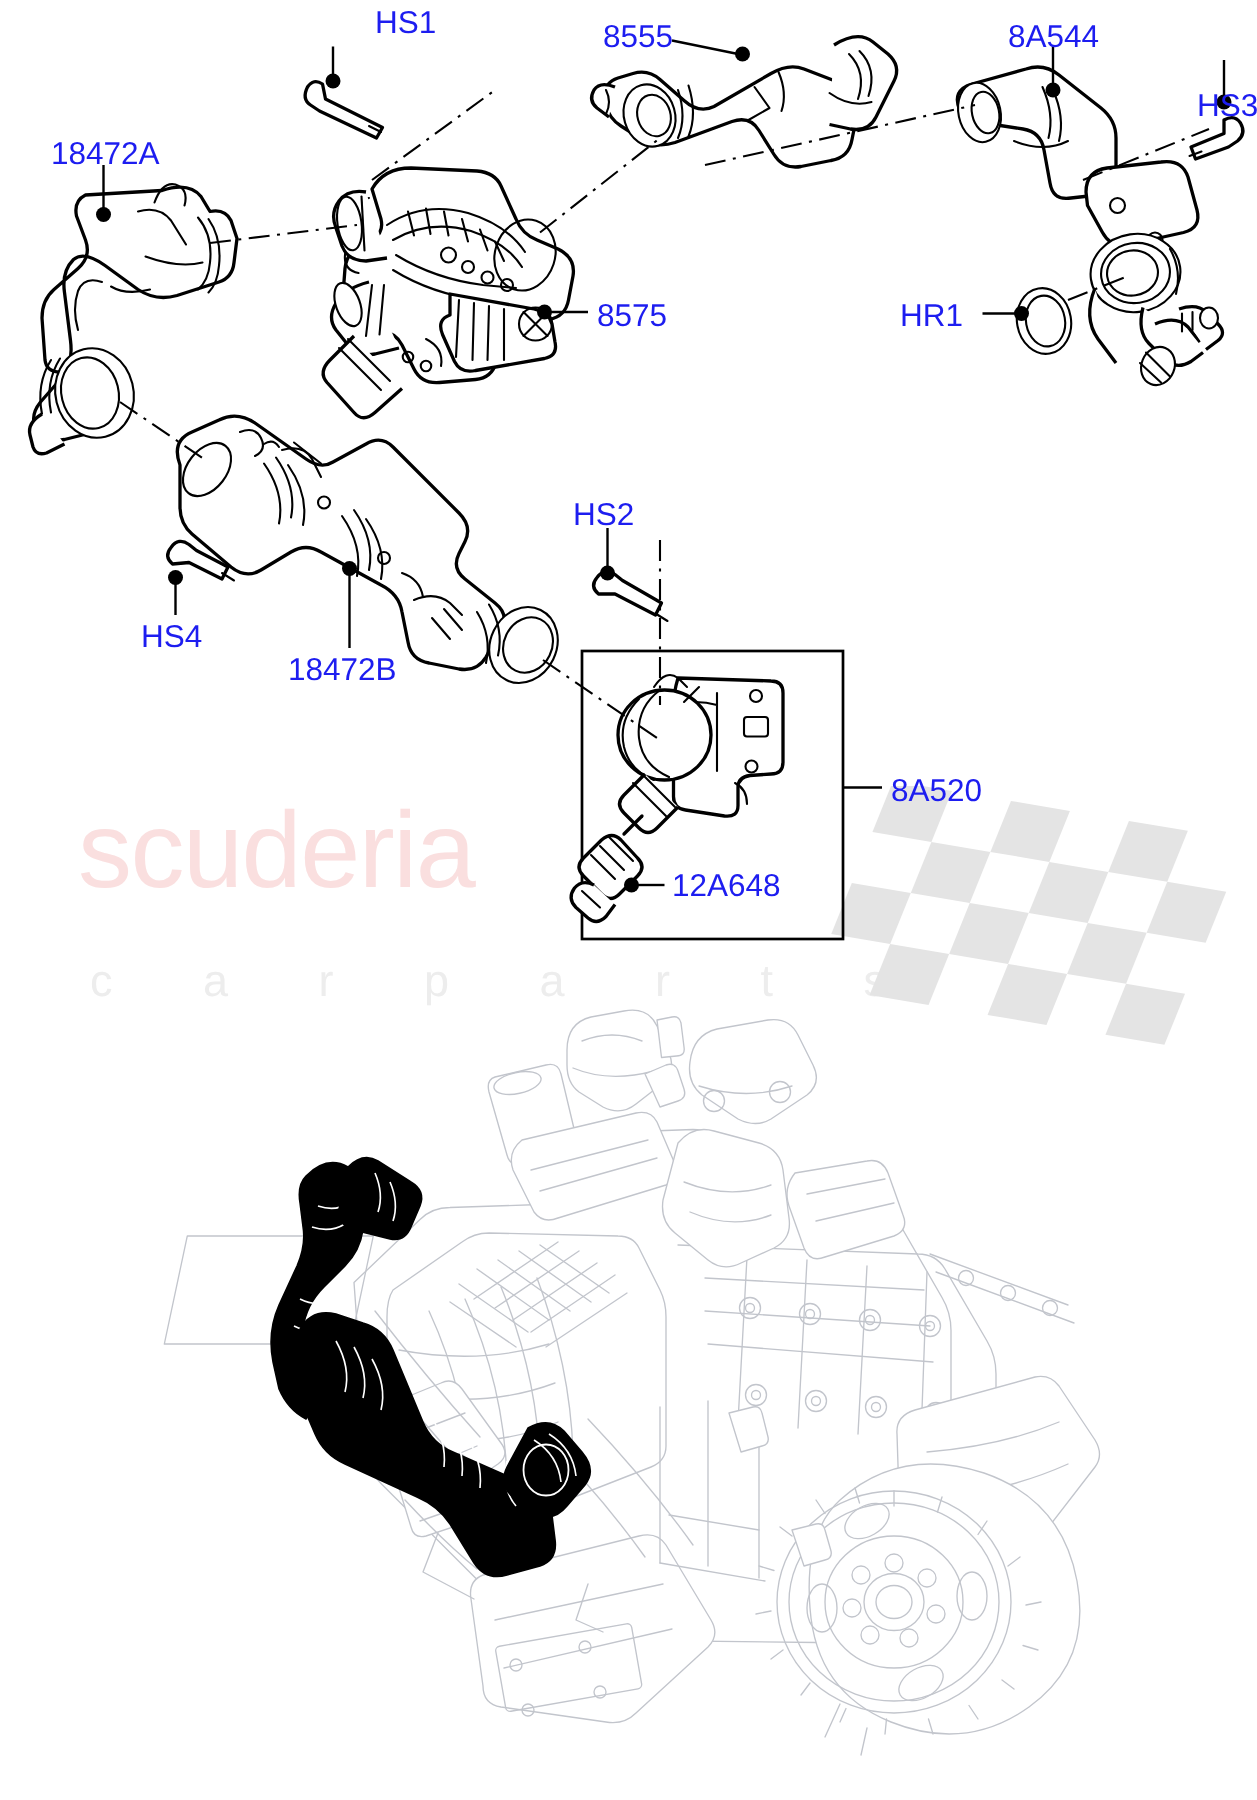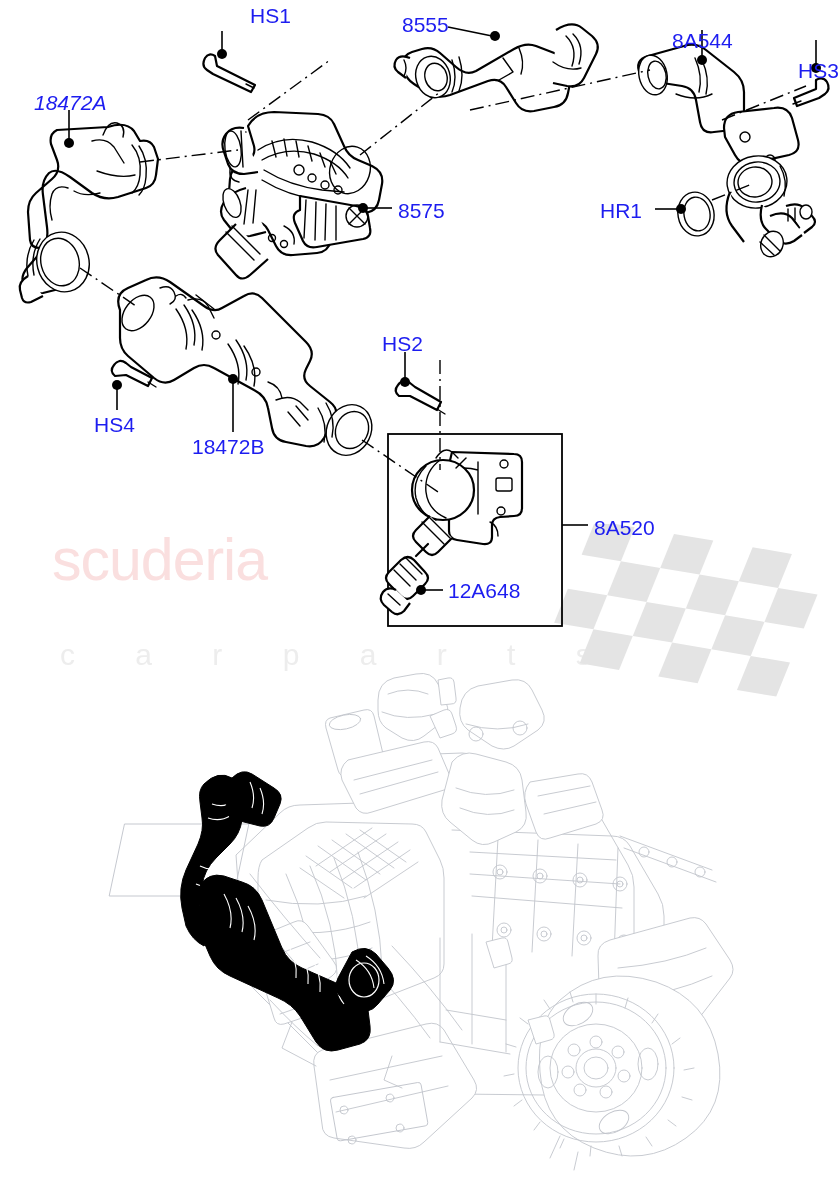--- a/index.html
+++ b/index.html
@@ -19,21 +19,21 @@
   .wm-layer{
     position:absolute;
     inset:0;
     pointer-events:none;
     z-index:1;
   }
   .wm-scuderia{
     position:absolute;
     left:52px;
     top:531px;
-    font-size:59px;
+    font-size:72px;
     line-height:1;
     letter-spacing:-1px;
     font-weight:400;
     color:#fadfdf;
     white-space:nowrap;
   }
   .wm-carparts{
     position:absolute;
     left:60px;
     top:640px;
@@ -553,23 +553,23 @@
                               q-10 -8 -4 -20z"></path>
         <path class="hoseL" d="M356 960 q16 10 18 28 M366 956 q16 10 18 28"></path>
         <ellipse cx="364" cy="980" rx="15" ry="17" fill="none" stroke="#fff" stroke-width="1.2"></ellipse>
       </g>
     </g>
   </svg>
 
   <div class="labels">
     <div class="lbl" style="left:202px;top:5px;margin-left:48px;">HS1</div>
     <div class="lbl" style="left:402px;top:14px;">8555</div>
-    <div class="lbl" style="left:672px;top:30px;">8A544</div>
+    <div class="lbl" style="left:672px;top:14px;">8A544</div>
     <div class="lbl" style="left:798px;top:12px;margin-top:48px;">HS3</div>
-    <div class="lbl" style="left:34px;top:92px;font-style:italic;">18472A</div>
+    <div class="lbl" style="left:34px;top:92px;">18472A</div>
     <div class="lbl" style="left:398px;top:200px;">8575</div>
     <div class="lbl" style="left:600px;top:200px;text-align:center;">HR1</div>
     <div class="lbl" style="left:382px;top:333px;">HS2</div>
     <div class="lbl" style="left:94px;top:414px;">HS4</div>
     <div class="lbl" style="left:192px;top:436px;text-align:center;">18472B</div>
     <div class="lbl" style="left:594px;top:517px;">8A520</div>
     <div class="lbl" style="left:448px;top:580px;">12A648</div>
   </div>
 
 </div>

